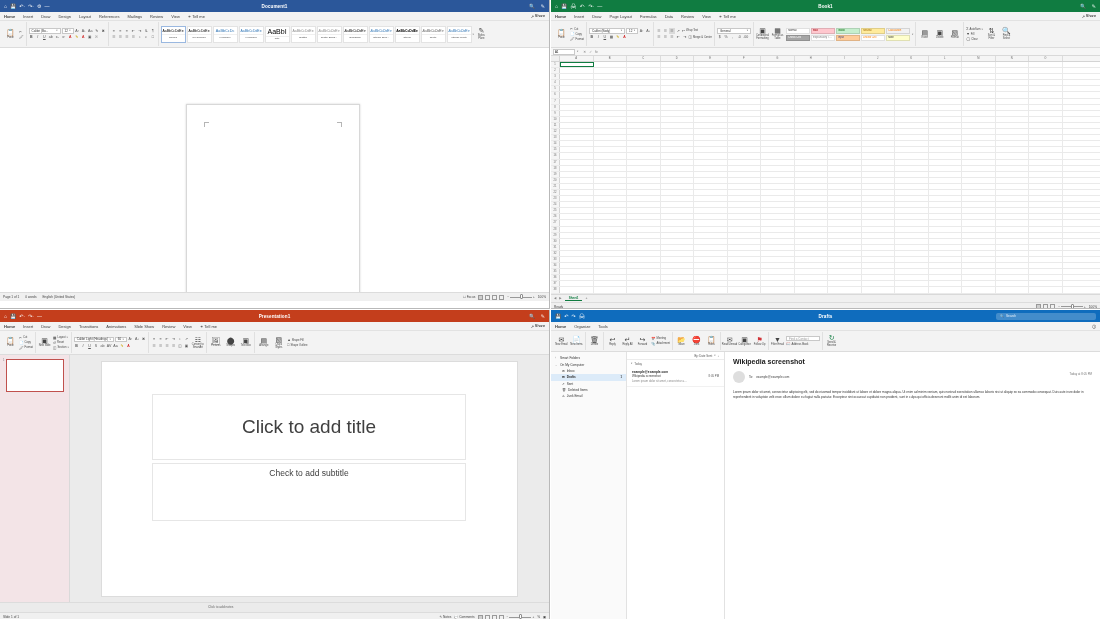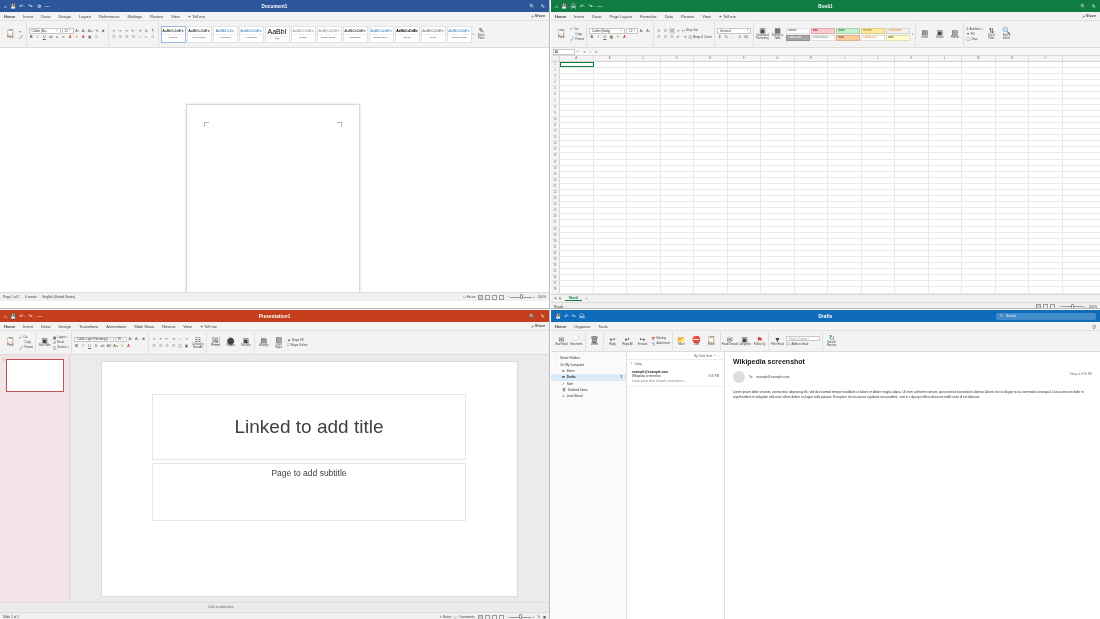--- a/index.html
+++ b/index.html
@@ -1490,22 +1490,22 @@
 
     <div class="pptbody">
       <div class="thumbpane">
         <div class="thumbwrap">
           <span class="thumbnum">1</span>
           <div class="thumb"></div>
         </div>
       </div>
       <div class="slidepane">
         <div class="slide">
-          <div class="ph ph-title">Linked to add title</div>
-          <div class="ph ph-sub">Page to add subtitle</div>
+          <div class="ph ph-title">Click to add title</div>
+          <div class="ph ph-sub">Check to add subtitle</div>
         </div>
       </div>
     </div>
 
     <div class="notesbar">Click to add notes</div>
 
     <div class="statusbar">
       <div class="sb-left">
         <span>Slide 1 of 1</span>
       </div>

